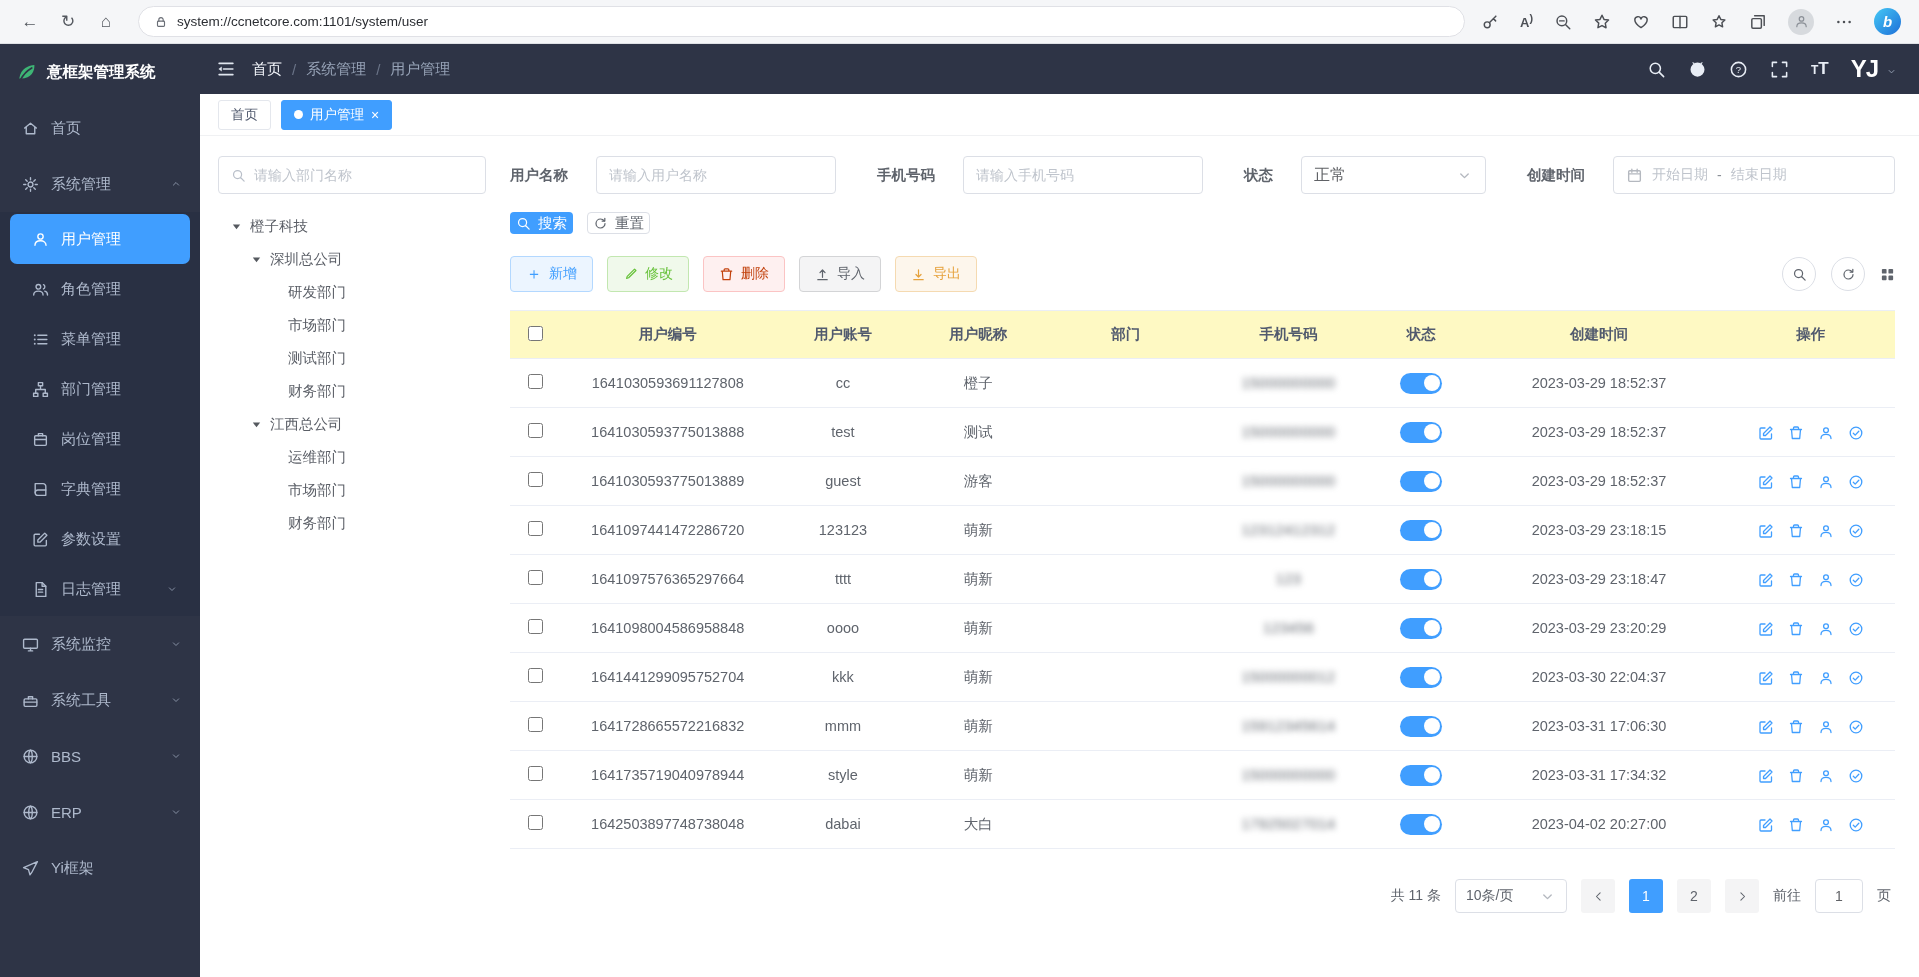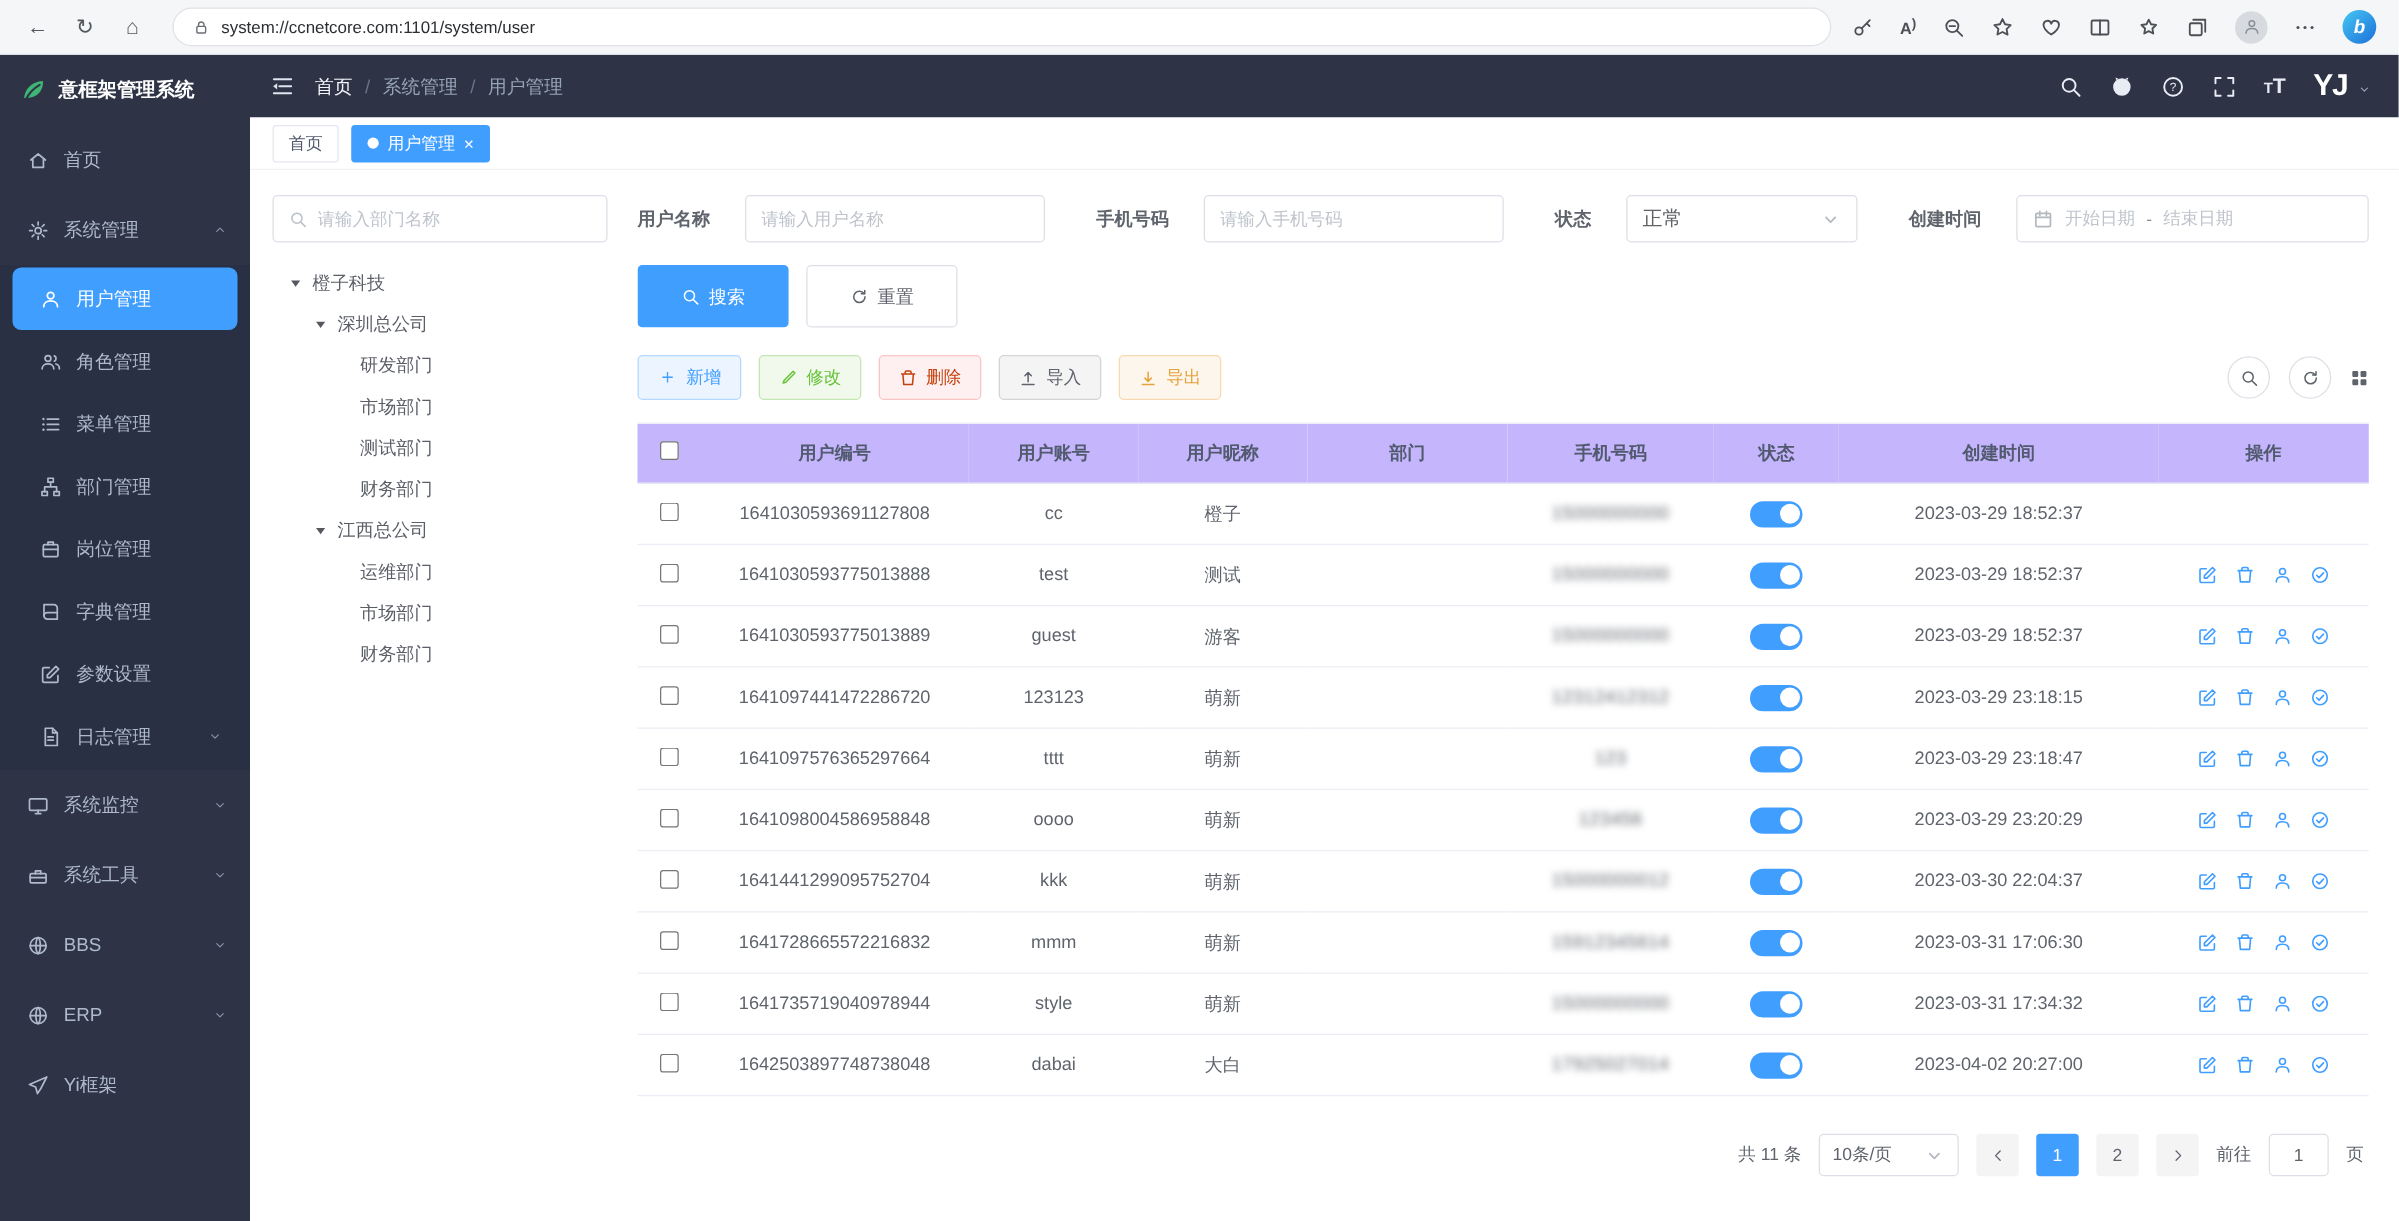--- a/index.html
+++ b/index.html
@@ -74,41 +74,41 @@
   .fctl { height:38px; border:1px solid #dcdfe6; border-radius:4px; display:flex; align-items:center; padding:0 12px; background:#fff; }
   .fctl input { border:none; outline:none; width:100%; font-size:14px; font-family:inherit; color:#606266; }
   .fctl input::placeholder { color:#bfc4cc; }
   .w240 { width:240px; } .w185 { width:185px; justify-content:space-between; cursor:pointer; }
   .daterange { width:282px; gap:9px; color:#bfc4cc; font-size:14px; }
   .sel-chev { width:13px; height:13px; color:#b4b8bf; }
   .cal-icon { width:15px; height:15px; color:#b4b8bf; }
 
   
   .btn-row { margin-top:18px; display:flex; gap:14px; }
-  .btn { height:50px; border-radius:4px; display:flex; align-items:center; gap:7px; padding:0 34px; font-size:14.5px; cursor:pointer; border:1px solid transparent; background:#fff; font-family:inherit; }
+  .btn { height:22px; border-radius:4px; display:flex; align-items:center; gap:7px; padding:0 5px; font-size:14.5px; cursor:pointer; border:1px solid transparent; background:#fff; font-family:inherit; }
   .btn svg.i { width:15px; height:15px; }
   .btn-primary { background:#409eff; color:#fff; }
   .btn-plain { border-color:#dcdfe6; color:#5f646c; }
   .action-row { margin-top:22px; display:flex; align-items:center; gap:14px; }
   .btn-sm { height:36px; padding:0 15px; font-size:14px; }
   .btn-add { background:#ecf5ff; border-color:#b3d8ff; color:#409eff; }
   .btn-edit { background:#f0f9eb; border-color:#c2e7b0; color:#67c23a; }
   .btn-del { background:#fef0f0; border-color:#fbc4c4; color:#c2410c; }
   .btn-import { background:#f4f4f5; border-color:#d3d4d6; color:#5f646c; }
   .btn-export { background:#fdf6ec; border-color:#f5dab1; color:#e6a23c; }
   .plus-glyph { font-size:16px; line-height:1; }
   .toolbar-right { margin-left:auto; display:flex; align-items:center; gap:15px; color:#5f646c; }
   .circle-btn { width:34px; height:34px; border:1px solid #dcdfe6; border-radius:50%; display:flex; align-items:center; justify-content:center; cursor:pointer; }
   .circle-btn svg.i, .grid-btn svg.i { width:15px; height:15px; }
   .grid-btn { cursor:pointer; display:flex; }
 
   
   .table-wrap { margin-top:18px; }
   table { width:100%; border-collapse:collapse; table-layout:fixed; font-size:14.5px; }
-  thead th { height:48px; background:#c4b5fd; color:#515a6e; font-weight:bold; border-top:1px solid #ebeef5; border-bottom:1px solid #ebeef5; text-align:center; }
+  thead th { height:48px; background:#fef9c3; color:#515a6e; font-weight:bold; border-top:1px solid #ebeef5; border-bottom:1px solid #ebeef5; text-align:center; }
   tbody td { height:49px; border-bottom:1px solid #ebeef5; text-align:center; color:#5f646c; }
   input[type=checkbox] { width:15px; height:15px; accent-color:#409eff; cursor:pointer; }
   .phone { filter:blur(3px); letter-spacing:0.5px; }
   .toggle { width:42px; height:21px; background:#409eff; border-radius:11px; position:relative; margin:0 auto; cursor:pointer; }
   .toggle .knob { position:absolute; right:2.5px; top:2.5px; width:16px; height:16px; background:#fff; border-radius:50%; }
   .ops { white-space:nowrap; }
   .op { display:inline-flex; margin:0 7px; color:#409eff; cursor:pointer; vertical-align:middle; }
   .op svg.i { width:16px; height:16px; }
 
   

